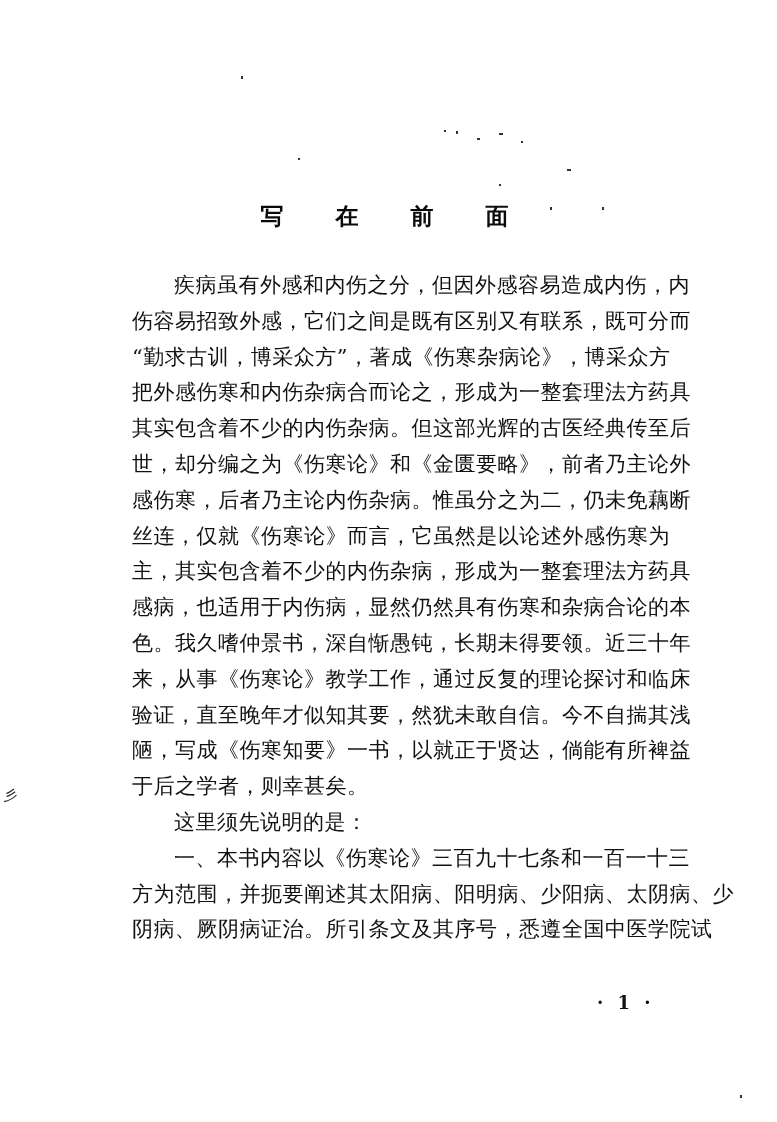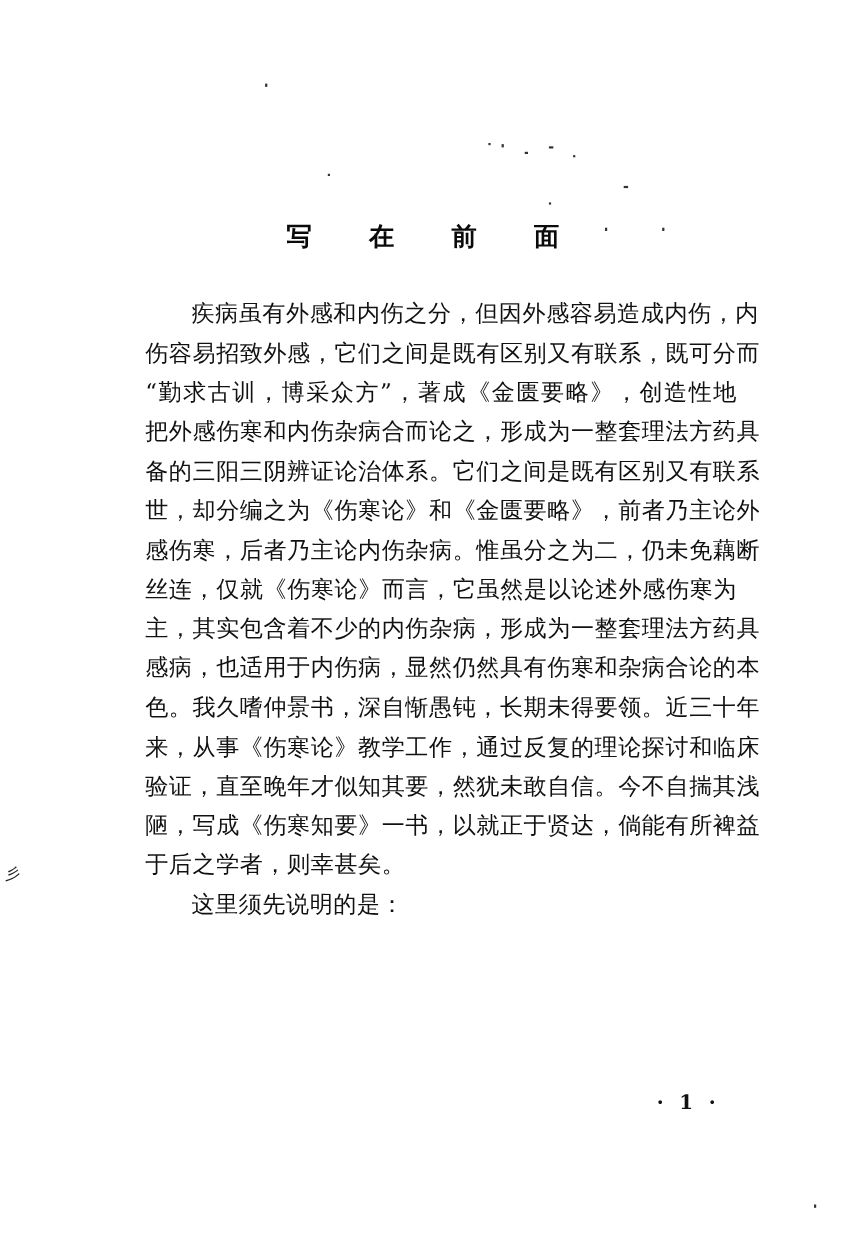--- a/index.html
+++ b/index.html
@@ -98,35 +98,40 @@
   <div class="speck" style="left:602px;top:207px;width:2px;height:3px;"></div>
   <div class="speck" style="left:680px;top:498px;width:2px;height:2px;"></div>
   <div class="speck" style="left:740px;top:1095px;width:2px;height:3px;"></div>
 
   <h1 class="title" style="margin:0;">写 在 前 面</h1>
 
   <div class="body-text">
     <div>
       <div class="line indent">疾病虽有外感和内伤之分，但因外感容易造成内伤，内</div>
       <div class="line">伤容易招致外感，它们之间是既有区别又有联系，既可分而</div>
-      <div class="line">“勤求古训，博采众方”，著成《金匮要略》，创造性地</div>
+      <div class="line">“勤求古训，博采众方”，著成《伤寒杂病论》，博采众方</div>
       <div class="line">把外感伤寒和内伤杂病合而论之，形成为一整套理法方药具</div>
-      <div class="line">备的三阳三阴辨证论治体系。它们之间是既有区别又有联系</div>
+      <div class="line">其实包含着不少的内伤杂病。但这部光辉的古医经典传至后</div>
       <div class="line">世，却分编之为《伤寒论》和《金匮要略》，前者乃主论外</div>
       <div class="line">感伤寒，后者乃主论内伤杂病。惟虽分之为二，仍未免藕断</div>
       <div class="line">丝连，仅就《伤寒论》而言，它虽然是以论述外感伤寒为</div>
       <div class="line">主，其实包含着不少的内伤杂病，形成为一整套理法方药具</div>
       <div class="line">感病，也适用于内伤病，显然仍然具有伤寒和杂病合论的本</div>
       <div class="line">色。我久嗜仲景书，深自惭愚钝，长期未得要领。近三十年</div>
       <div class="line">来，从事《伤寒论》教学工作，通过反复的理论探讨和临床</div>
       <div class="line">验证，直至晚年才似知其要，然犹未敢自信。今不自揣其浅</div>
       <div class="line">陋，写成《伤寒知要》一书，以就正于贤达，倘能有所裨益</div>
       <div class="line last">于后之学者，则幸甚矣。</div>
     </div>
     <div>
       <div class="line indent last">这里须先说明的是：</div>
     </div>
+    <div>
+      <div class="line indent">一、本书内容以《伤寒论》三百九十七条和一百一十三</div>
+      <div class="line">方为范围，并扼要阐述其太阳病、阳明病、少阳病、太阴病、少</div>
+      <div class="line">阴病、厥阴病证治。所引条文及其序号，悉遵全国中医学院试</div>
+    </div>
   </div>
 
   <div class="page-number">· 1 ·</div>
 
   <div class="margin-glyph">彡</div>
 </div>
 
 </body></html>

